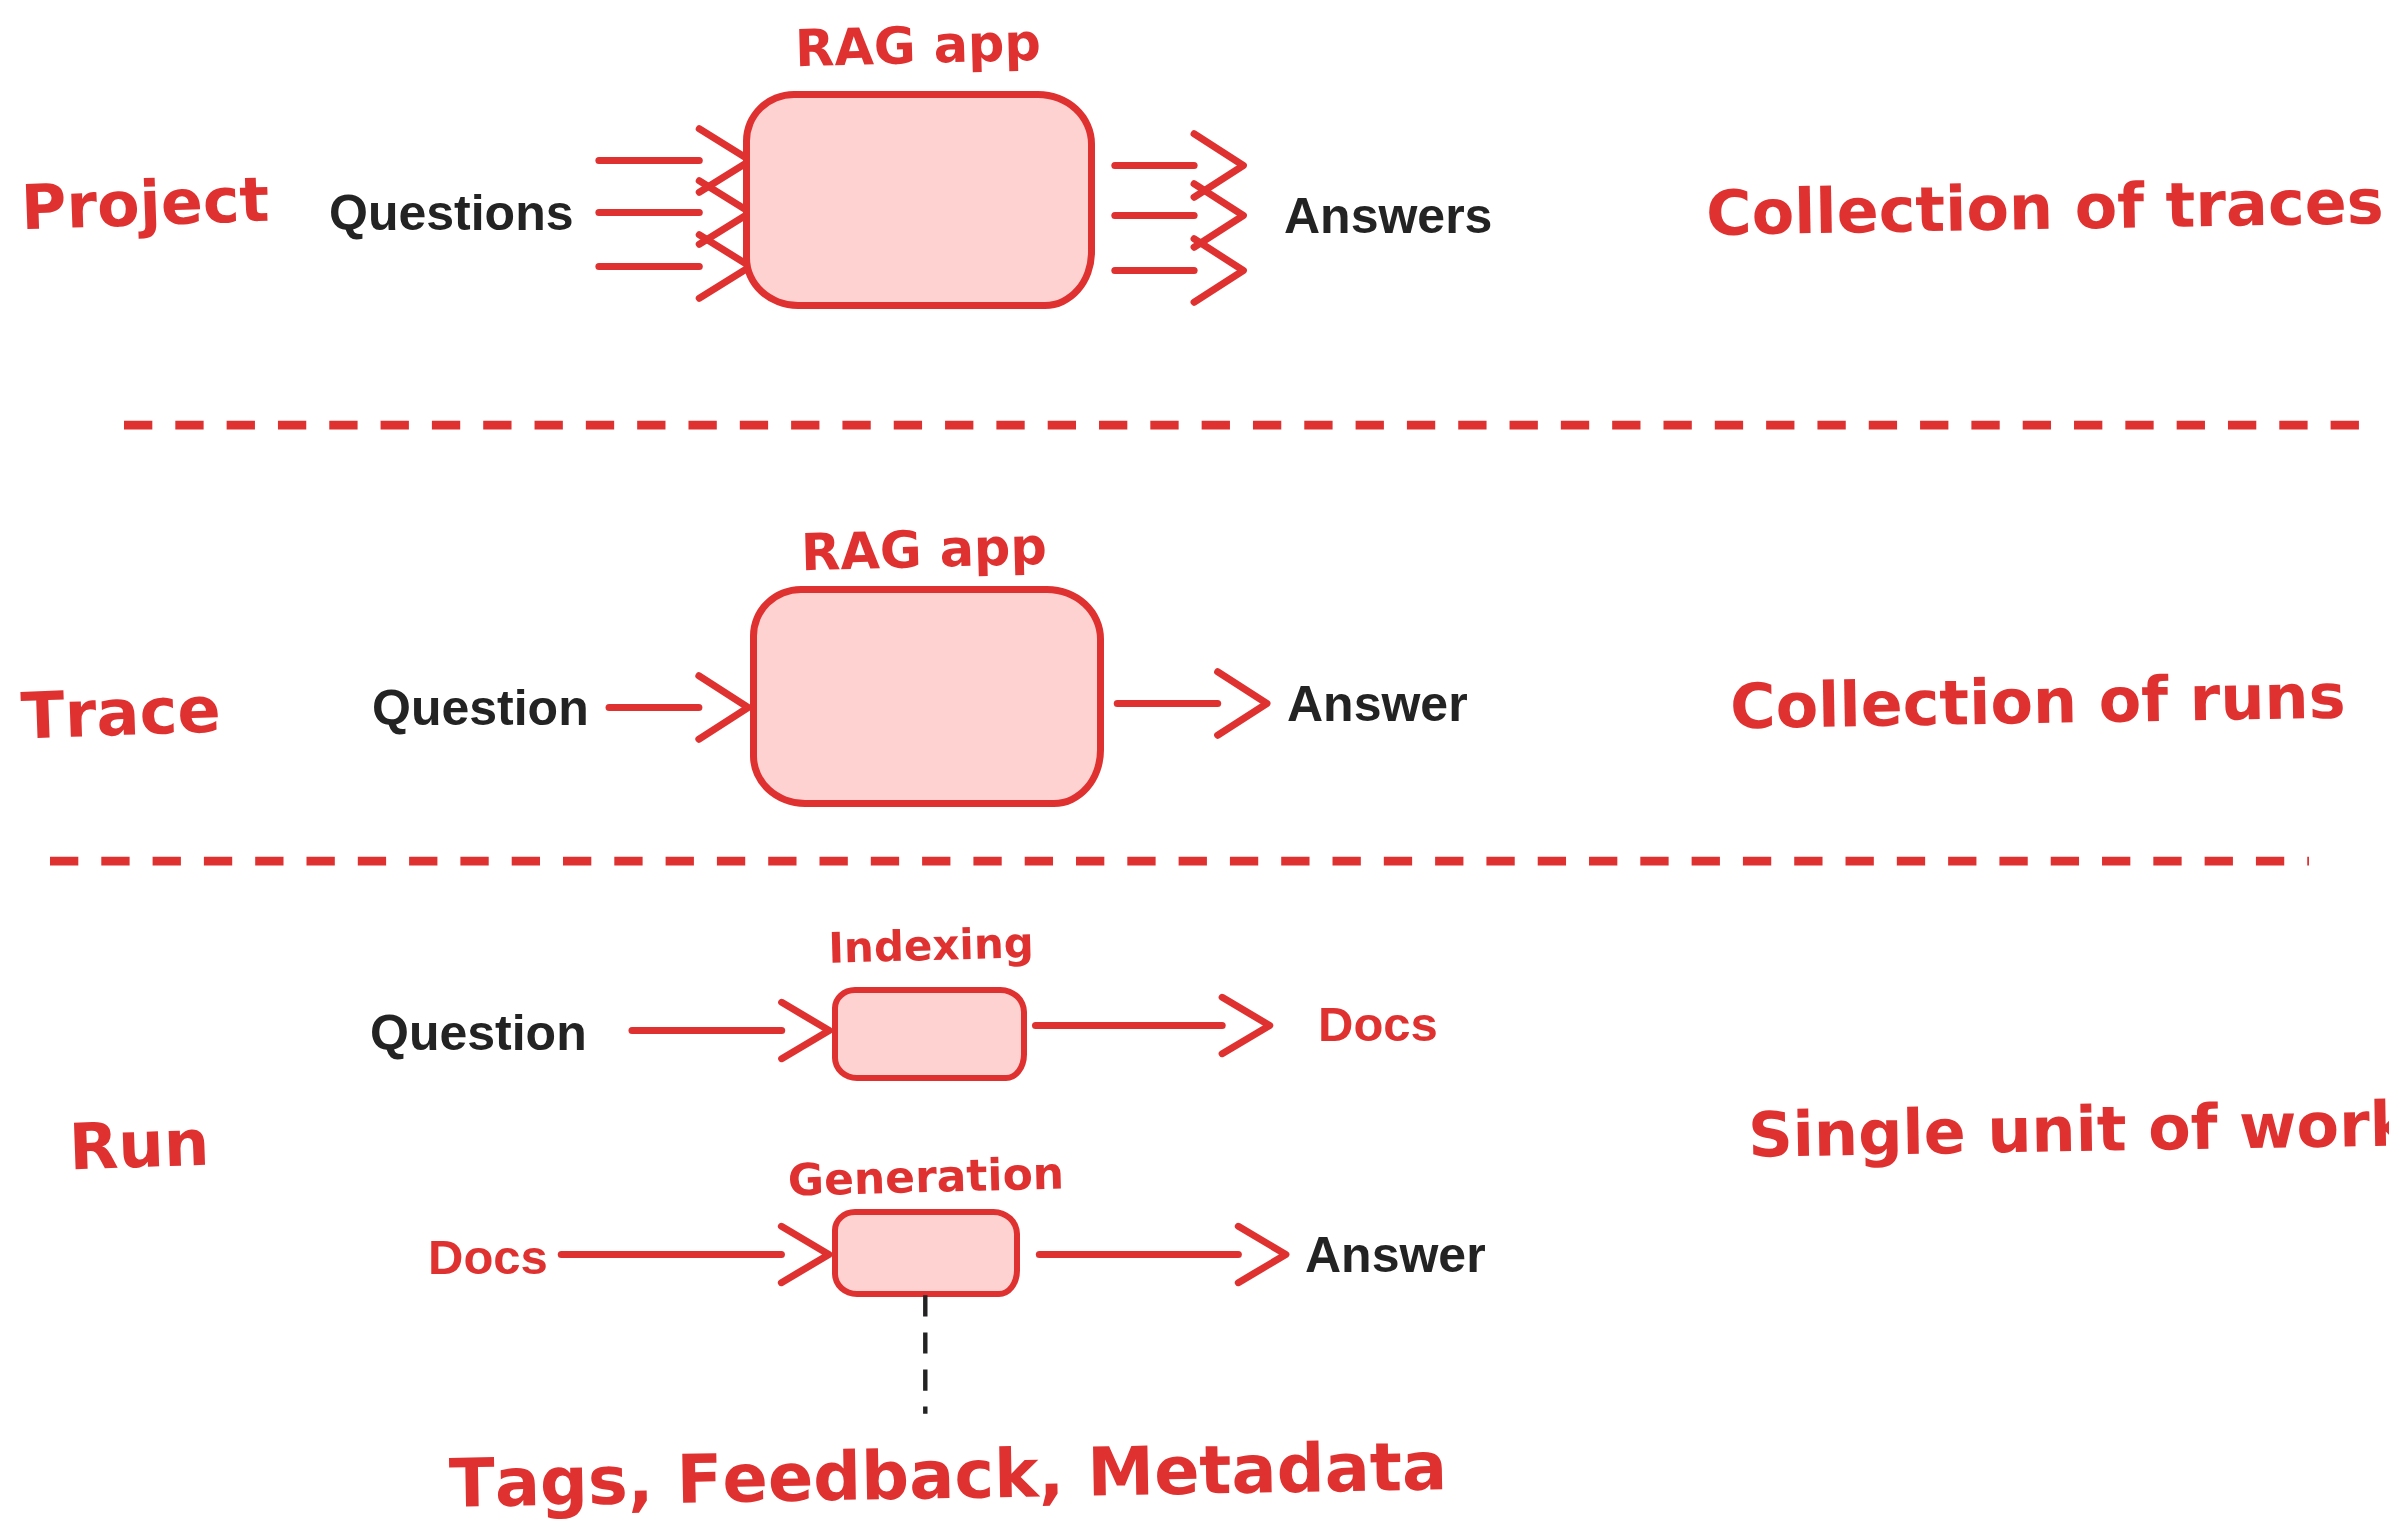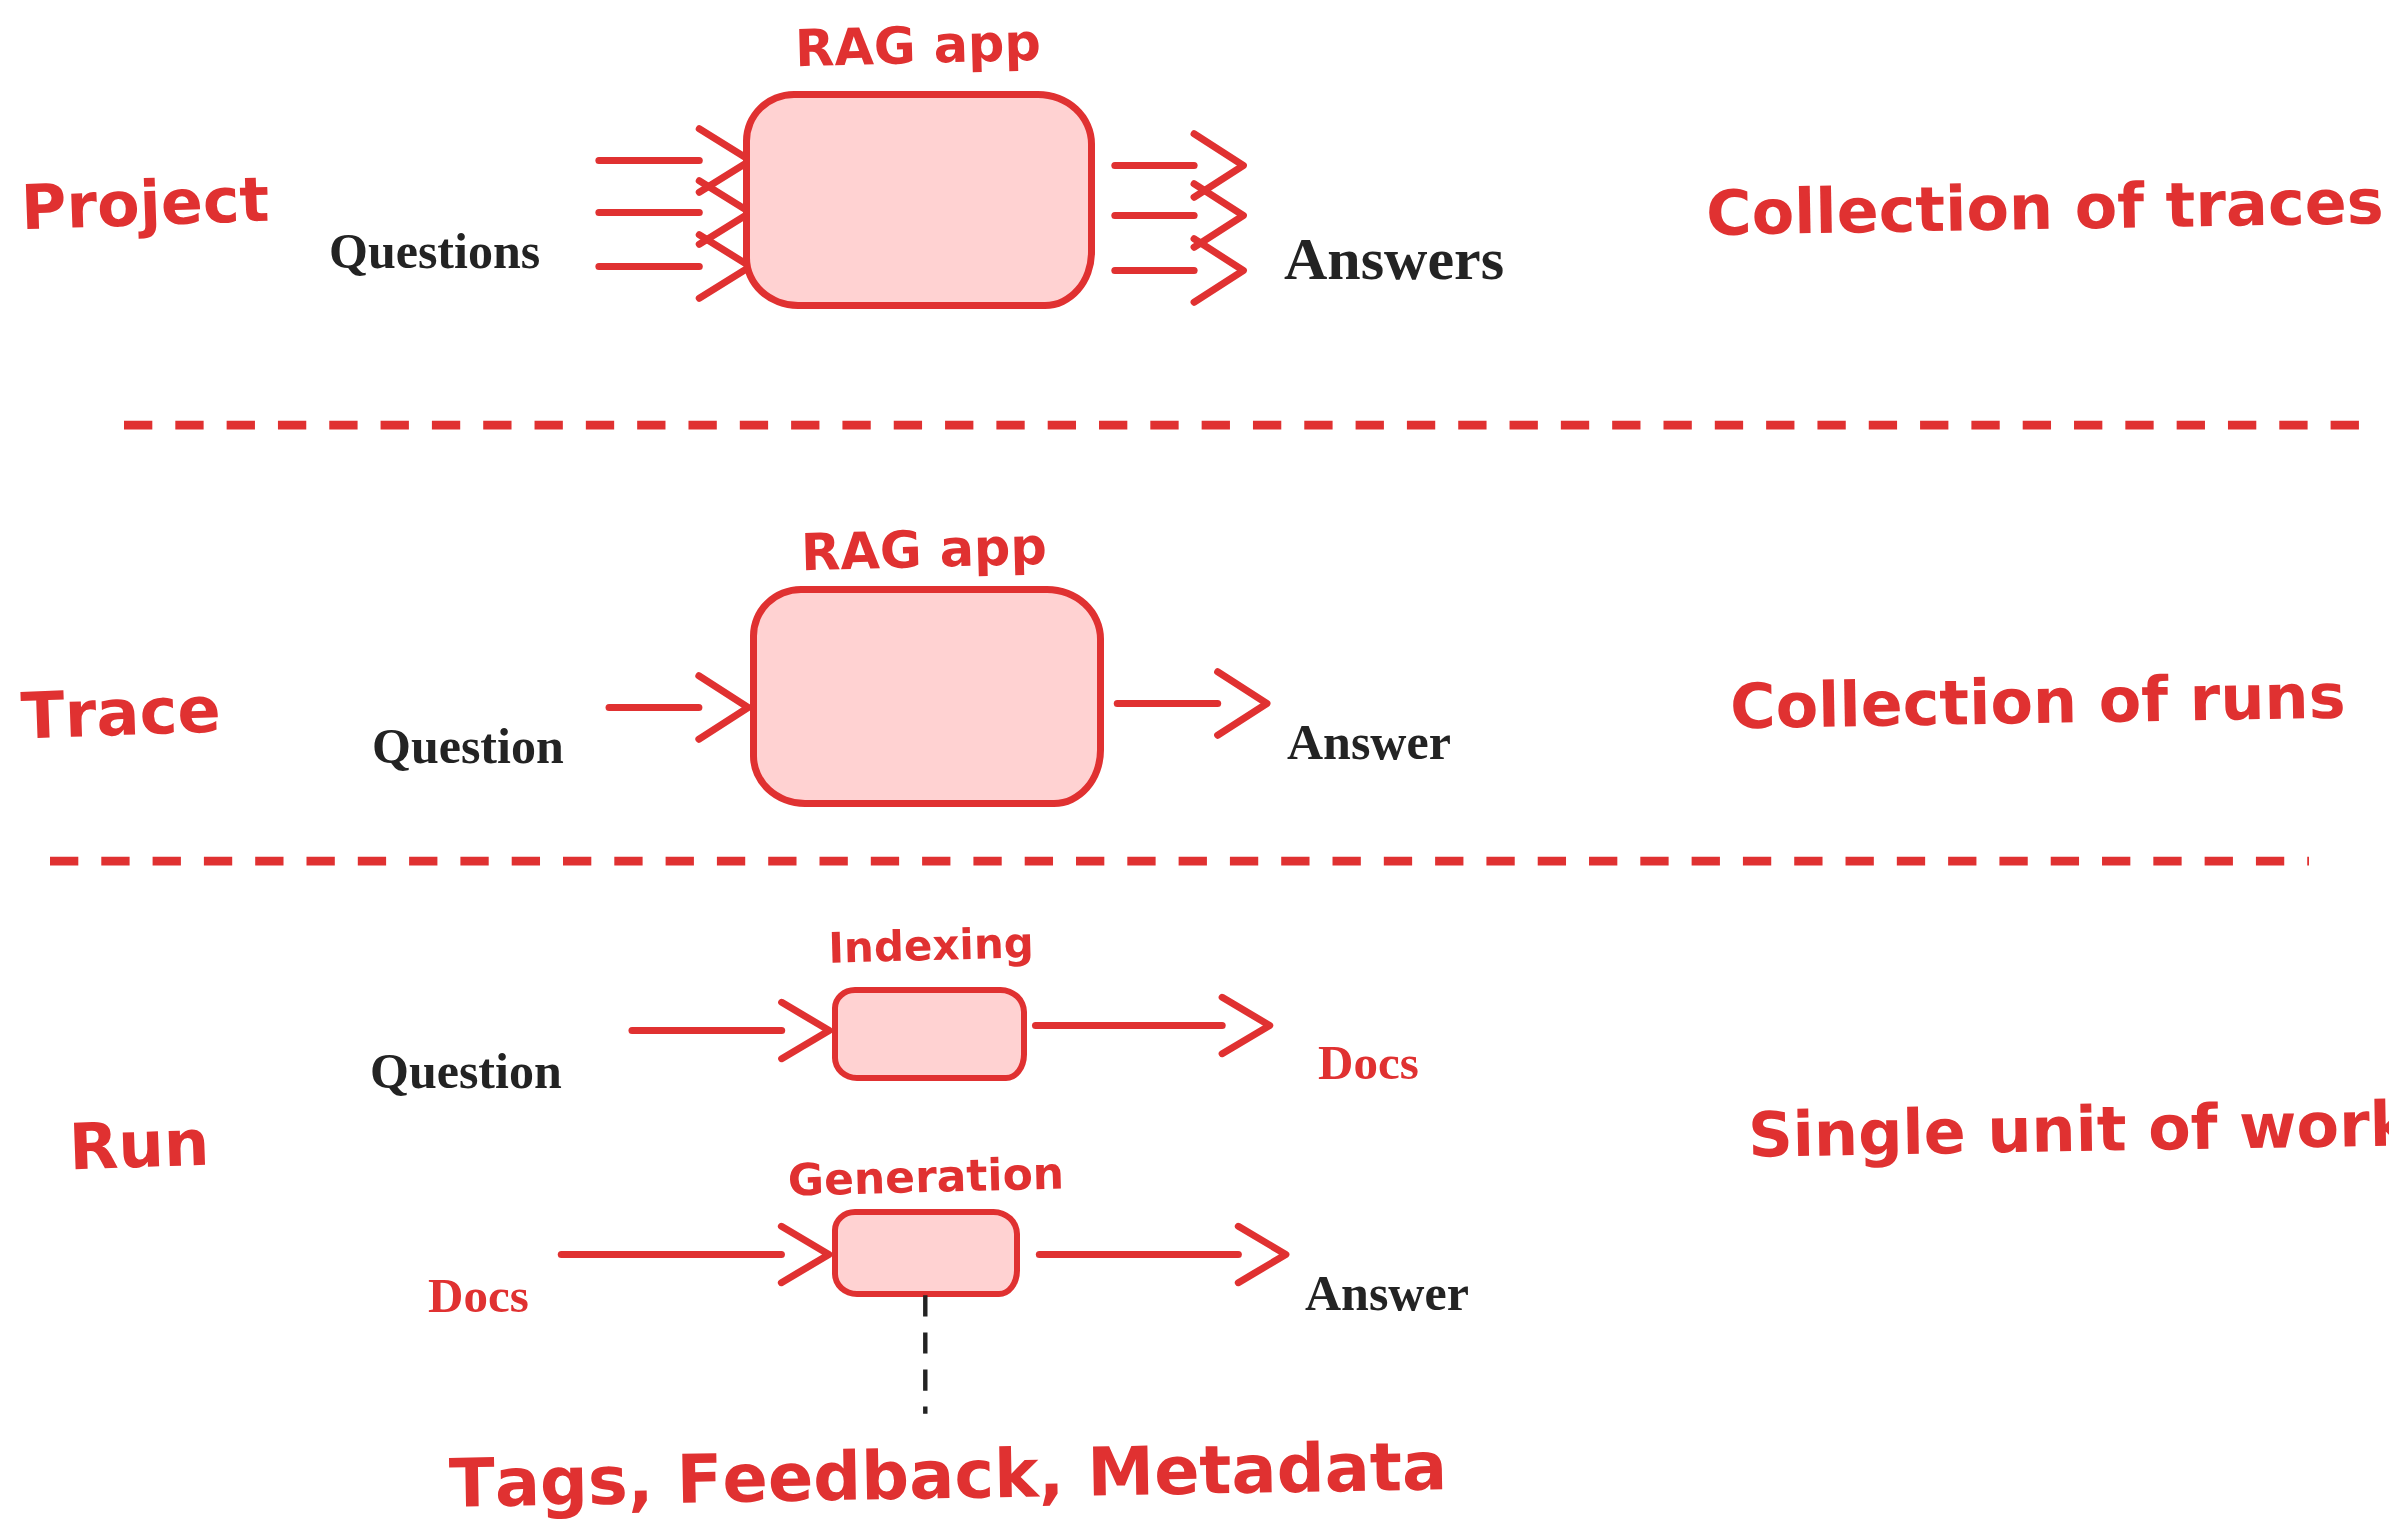--- a/index.html
+++ b/index.html
@@ -6,22 +6,22 @@
   #canvas {
     position:relative; width:2389px; height:1538px; background:#ffffff;
     overflow:hidden; font-kerning:none;
   }
   .abs { position:absolute; line-height:1; white-space:nowrap; }
   .hand {
     font-family:"DejaVu Sans","Liberation Sans",sans-serif;
     font-weight:700; color:var(--red);
   }
   .mono {
-    font-family:Liberation Serif, serif;
-    font-weight:700; color:var(--ink);margin-top:38px;
+    font-family:Liberation Sans, sans-serif;
+    font-weight:700; color:var(--ink);
   }
   .mono.red { color:var(--red); }
   .box {
     position:absolute; box-sizing:border-box;
     background:var(--pink); border:7px solid var(--red);
   }
   .box.big { border-radius:51px 57px 50px 55px / 50px 53px 57px 51px; }
   .box.small { border-width:6.2px; border-radius:23px 26.5px 21px 25px / 21px 25px 26.5px 23px; }
   svg.arrow { position:absolute; overflow:visible; }
   svg.arrow line, svg.arrow polyline {
@@ -66,21 +66,21 @@
   </svg>
   <svg class="arrow" style="left:1113px; top:175px;" width="134" height="81" viewBox="0 0 152 92">
     <line x1="2" y1="46" x2="92" y2="46"></line>
       <polyline points="92,10 148,46 92,82"></polyline>
   </svg>
   <svg class="arrow" style="left:1113px; top:230px;" width="134" height="81" viewBox="0 0 152 92">
     <line x1="2" y1="46" x2="92" y2="46"></line>
       <polyline points="92,10 148,46 92,82"></polyline>
   </svg>
 
-  <div class="abs mono" style="left:1284px; top:191px; font-size:60px;">Answers</div>
+  <div class="abs mono" style="left:1284px; top:191px; font-size:50px;">Answers</div>
 
   <div class="abs hand tilt-1" style="left:1706px; top:177px; font-size:62px;">Collection of traces</div>
 
   <svg class="divider" style="position:absolute; left:124px; top:419px;" width="2242" height="12.4" viewBox="0 0 2534 14">
     <line x1="0" y1="7" x2="2534" y2="7"></line>
   </svg>
 
   <div class="abs hand cx-tilt" style="left:924px; top:524px; font-size:51px;">RAG app</div>
 
   <div class="box big" style="left:750px; top:586px; width:354px; height:221px;"></div>

